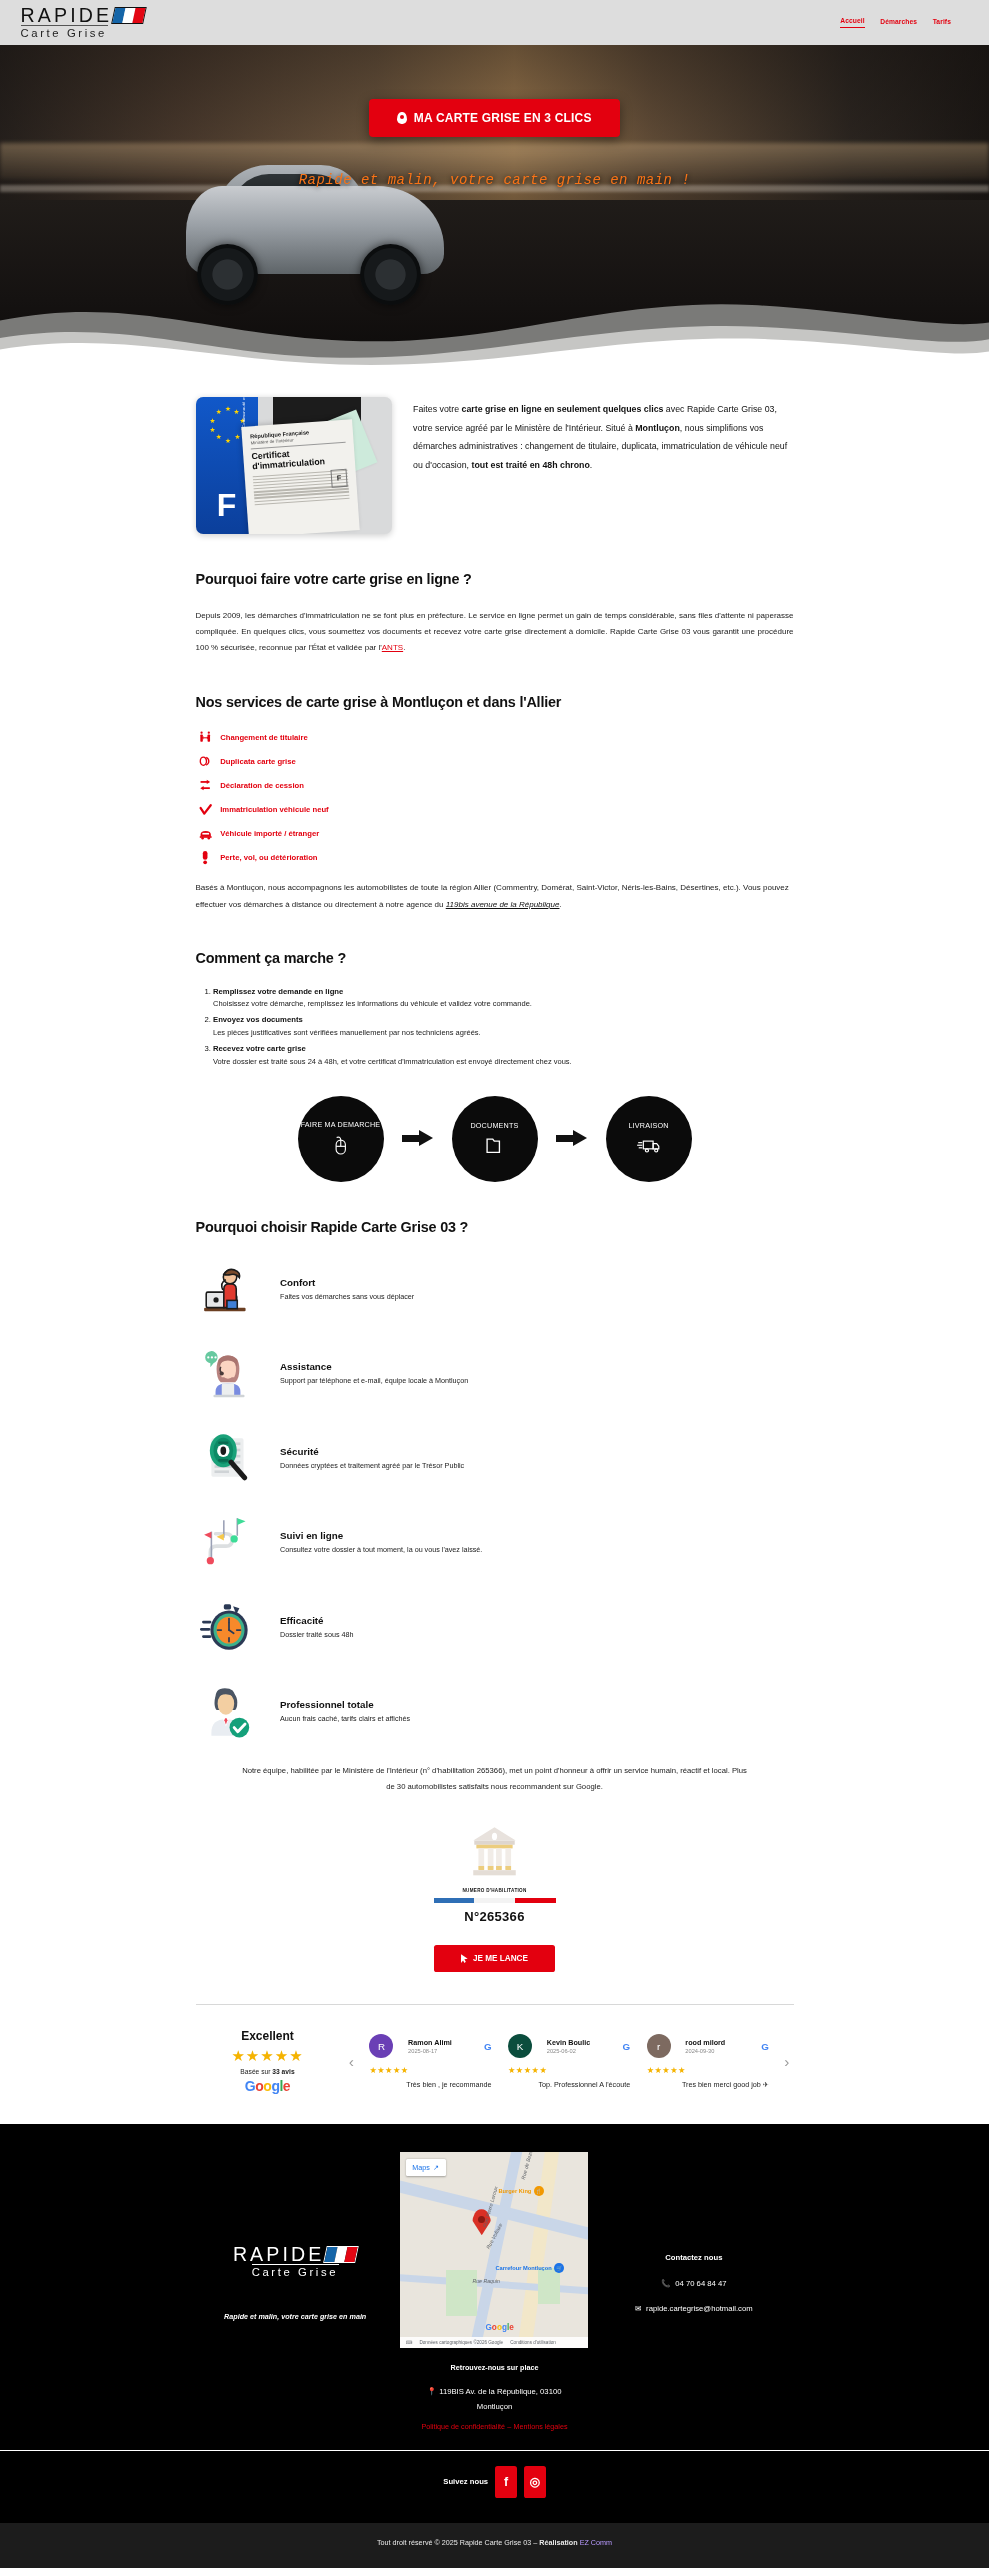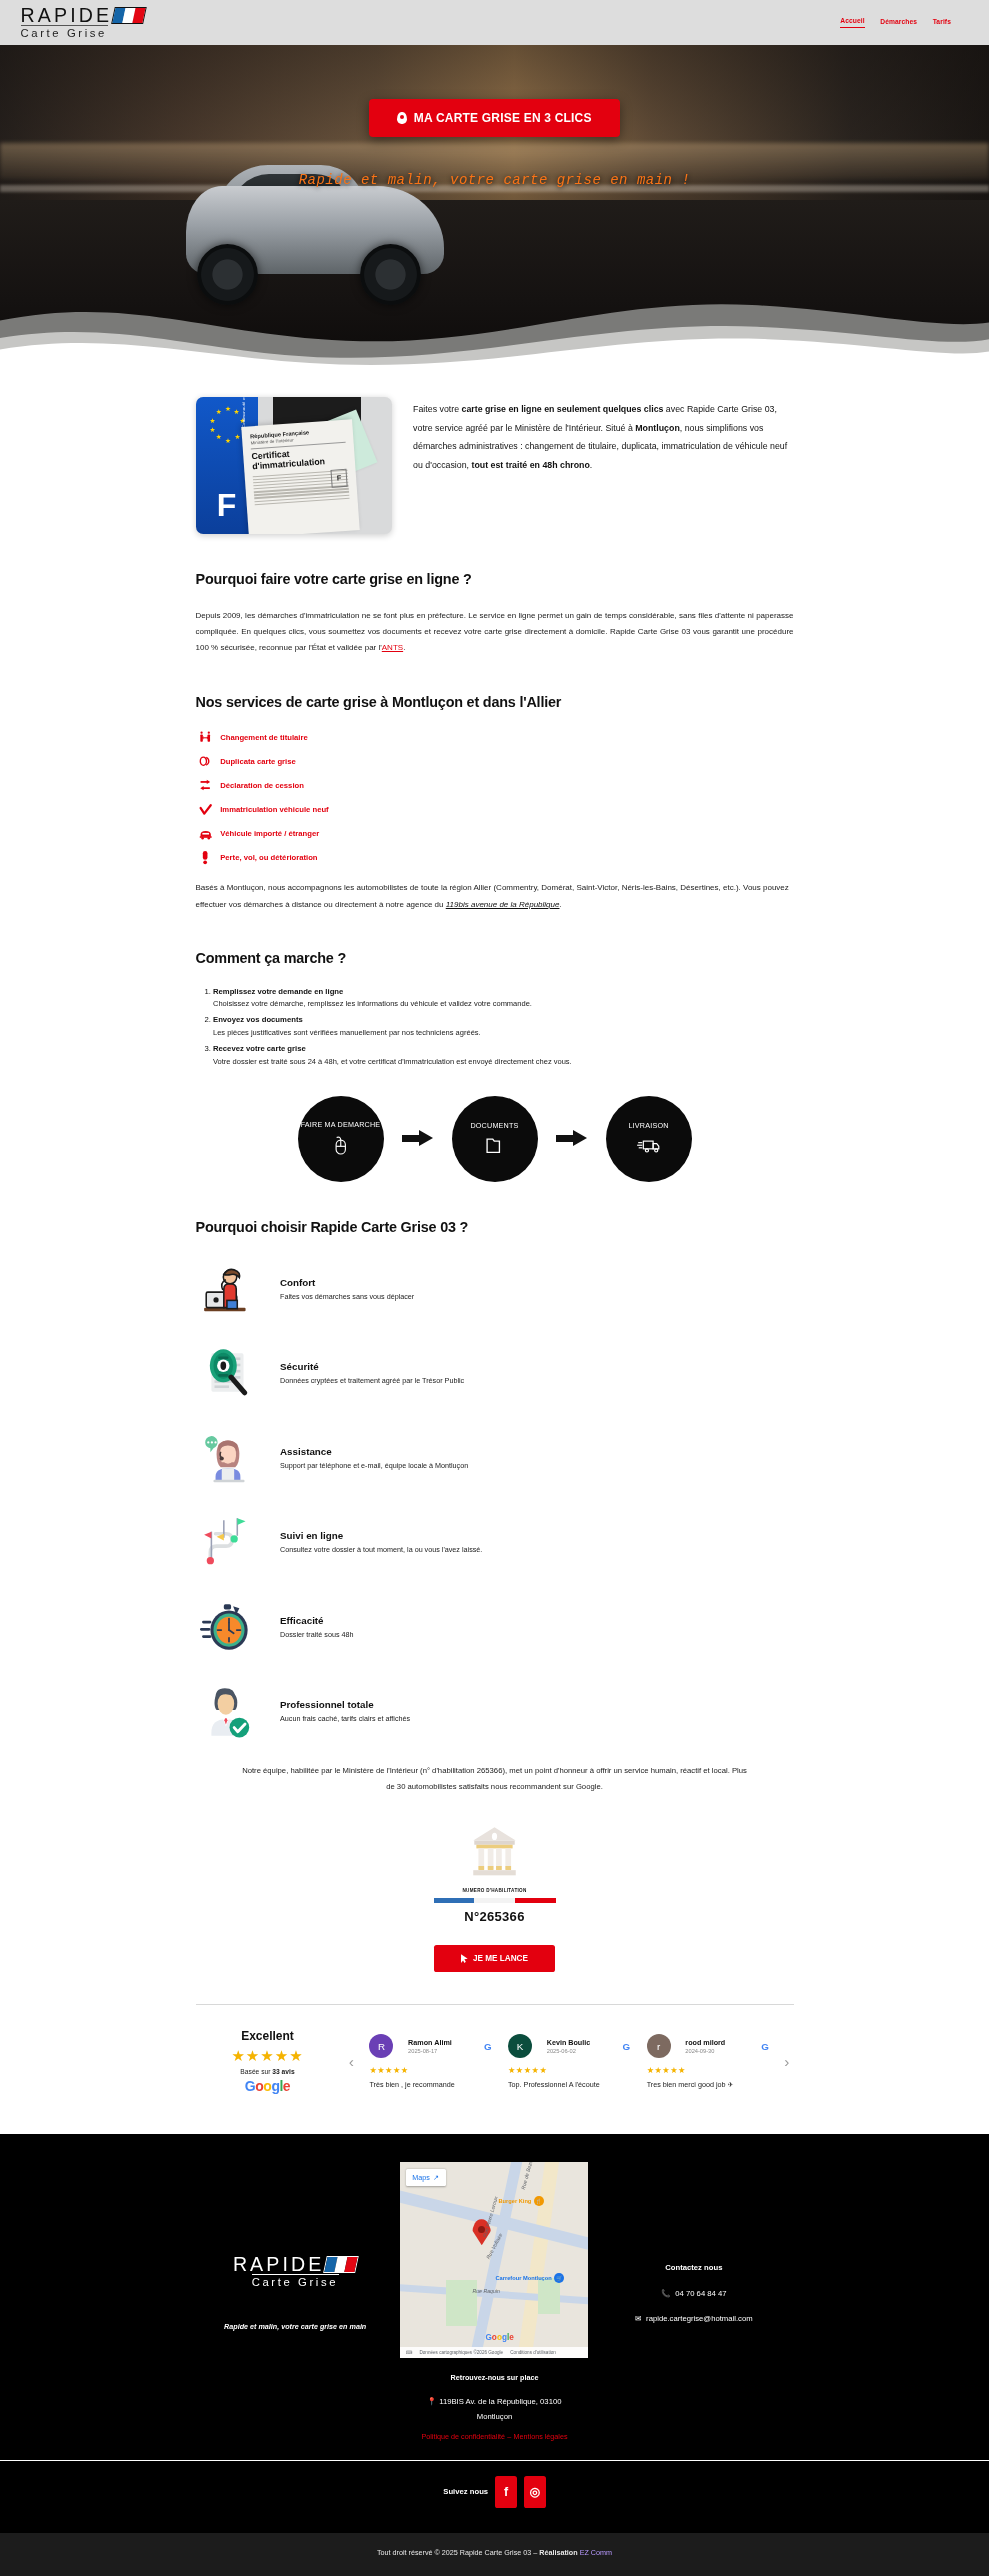--- a/index.html
+++ b/index.html
@@ -230,42 +230,42 @@
   .habil-bar i{ flex:1; } .habil-bar .b{background:#2f6fb6;} .habil-bar .w{background:#f3f3f3;} .habil-bar .r{background:#e3000f;}
   .habil-num{ font-size:13px; font-weight:700; color:#111; letter-spacing:0.3px; }
   .habil-btn{
     margin:21.6px auto 0; display:inline-flex; align-items:center; gap:5.2px;
     background:#e3000f; color:#fff; border:none; cursor:pointer; font-weight:700;
     font-size:8.2px; padding:8.8px 27px; border-radius:2.6px;
   }
   .habil-btn .cursor{ width:6.7px; height:8.8px; background:#fff; clip-path:polygon(0 0,0 100%,30% 72%,52% 100%,72% 86%,50% 58%,100% 52%); }
 
   
-  .reviews-wrap{ border-top:0.5px solid #d8d8d8; margin-top:32px; padding:24px 0 40px; display:flex; align-items:center; gap:5.2px; }
+  .reviews-wrap{ border-top:0.5px solid #d8d8d8; margin-top:32px; padding:24px 0 30px; display:flex; align-items:center; gap:5.2px; }
   .rev-summary{ width:144px; flex:0 0 144px; text-align:center; }
   .rev-summary .hd{ font-size:12px; font-weight:700; color:#111; }
   .rev-stars-big{ font-size:15px; color:#f5b301; letter-spacing:1px; margin:4.1px 0 3.1px; }
   .rev-based{ font-size:6.7px; color:#222; }
   .rev-based b{ font-weight:700; }
   .g-logo{ margin-top:3.1px; font-size:14px; font-weight:700; letter-spacing:-0.5px; }
   .g-logo .b{color:#4285F4}.g-logo .r{color:#EA4335}.g-logo .y{color:#FBBC05}.g-logo .g{color:#34A853}
   .rev-arrow{ font-size:15.5px; color:#999; cursor:pointer; user-select:none; padding:0 4.1px; }
   .rev-cards{ flex:1; display:flex; gap:4.1px; }
   .rev-card{ flex:1; padding:0 6.2px; }
   .rev-head{ display:flex; align-items:center; gap:5.7px; }
   .rev-av{
     width:24px; height:24px; border-radius:50%; color:#fff; font-size:9.8px;
     display:flex; align-items:center; justify-content:center; flex:0 0 24px;
   }
   .rev-meta{ flex:1;margin-left:9px; }
   .rev-name{ font-size:7.2px; font-weight:700; color:#111; }
   .rev-date{ font-size:5.7px; color:#8a8a8a; margin-top:1px; }
   .rev-g{ font-size:9.8px; font-weight:700; }
   .rev-stars{ color:#f5b301; font-size:8.2px; letter-spacing:0.5px; margin:6.7px 0 5.2px; }
-  .rev-text{ font-size:7.2px; color:#222; }
+  .rev-text{ font-size:7.2px; color:#222;text-align:right; }
 
   
   .site-footer{ background:#000; color:#fff; padding:28px 0 0; }
   .foot-grid{ display:flex; align-items:center; }
   .foot-col{ flex:1; display:flex; flex-direction:column; align-items:center; }
   .foot-logo-rapide{ font-size:19.6px; letter-spacing:3.1px; color:#fff; line-height:.95; }
   .foot-logo-sub{ font-size:11.3px; letter-spacing:2.6px; color:#fff; border-top:0.8px solid #fff; padding-top:1px; width:87px; margin-top:1px; }
   .foot-tag{ font-style:italic; font-weight:700; font-size:7.2px; margin-top:34px; }
   .map{
     width:188px; height:196px; background:#e9e5dd; position:relative; overflow:hidden;
@@ -575,20 +575,44 @@
         <path d="M46 92 L46 56 q0-10 12-10 q12 0 12 10 l0 36 Z" fill="#e03a2f" stroke="#1b1b1b" stroke-width="3"></path>
         <rect x="52" y="78" width="20" height="16" fill="#3f7fd6" stroke="#1b1b1b" stroke-width="3"></rect>
         <circle cx="58" cy="33" r="13" fill="#f4c39b" stroke="#1b1b1b" stroke-width="3"></circle>
         <path d="M46 28 q10-16 26-6 q6 4 4 12 q-6-8-16-6 q-8 2-14 0Z" fill="#7a4a2b" stroke="#1b1b1b" stroke-width="3"></path>
         <path d="M44 58 q-6 -14 6 -20" fill="none" stroke="#1b1b1b" stroke-width="3"></path>
       </svg>
     </span>
     <div>
       <h4>Confort</h4>
       <p>Faites vos démarches sans vous déplacer</p>
+    </div>
+  </div>
+
+  <div class="feat">
+    <span class="feat-ico">
+      <svg width="58" height="58" viewBox="0 0 112 112">
+        <path d="M10 26 a12 12 0 1 1 16 11 l-6 8 l0 -8 a12 12 0 0 1 -10 -11Z" fill="#67c9a0"></path>
+        <circle cx="16" cy="26" r="2.2" fill="#fff"></circle>
+          <circle cx="23" cy="26" r="2.2" fill="#fff"></circle>
+          <circle cx="30" cy="26" r="2.2" fill="#fff"></circle>
+        <path d="M32 48 q0-26 22-26 q22 0 22 26 q0 20 -8 26 l-28 0 q-8-6 -8-26Z" fill="#b8837f"></path>
+        <ellipse cx="54" cy="48" rx="14" ry="19" fill="#fbd5c2"></ellipse>
+        <path d="M40 36 q14-14 28 0 q4 18 -2 28 l-24 0 q-6-10 -2-28Z" fill="#fbd5c2"></path>
+        <path d="M36 30 q18-16 36 0 q2 10 -2 14 q-2-12 -16-12 q-14 0-16 12 q-4-4 -2-14Z" fill="#a9746f"></path>
+        <path d="M40 44 q-3 8 2 12" fill="none" stroke="#4a3b3a" stroke-width="3"></path>
+        <circle cx="42" cy="57" r="4" fill="#4a3b3a"></circle>
+        <path d="M30 92 q0-16 24-16 q24 0 24 16 l0 8 l-48 0Z" fill="#7a8ce0"></path>
+        <rect x="42" y="76" width="24" height="26" rx="3" fill="#eceeef"></rect>
+        <rect x="26" y="98" width="60" height="5" rx="2" fill="#cfd3d6"></rect>
+      </svg>
+    </span>
+    <div>
+      <h4>Assistance</h4>
+      <p>Support par téléphone et e-mail, équipe locale à Montluçon</p>
     </div>
   </div>
 
   <div class="feat">
     <span class="feat-ico">
       <svg width="58" height="58" viewBox="0 0 112 112">
         <rect x="22" y="18" width="62" height="74" rx="3" fill="#eceeef"></rect>
         <g fill="#cfd3d6">
           <rect x="62" y="26" width="16" height="5"></rect>
             <rect x="62" y="38" width="16" height="5"></rect>
@@ -602,44 +626,20 @@
         <ellipse cx="45" cy="42" rx="12" ry="12" fill="#fff"></ellipse>
         <ellipse cx="45" cy="42" rx="5.5" ry="8" fill="#1b1b1b"></ellipse>
         <rect x="35" y="24" width="20" height="5" rx="2.5" fill="#0a6a50"></rect>
         <rect x="35" y="58" width="20" height="5" rx="2.5" fill="#0a6a50"></rect>
         <path d="M60 64 L86 94" stroke="#1b1b1b" stroke-width="10" stroke-linecap="round"></path>
       </svg>
     </span>
     <div>
       <h4>Sécurité</h4>
       <p>Données cryptées et traitement agréé par le Trésor Public</p>
-    </div>
-  </div>
-
-  <div class="feat">
-    <span class="feat-ico">
-      <svg width="58" height="58" viewBox="0 0 112 112">
-        <path d="M10 26 a12 12 0 1 1 16 11 l-6 8 l0 -8 a12 12 0 0 1 -10 -11Z" fill="#67c9a0"></path>
-        <circle cx="16" cy="26" r="2.2" fill="#fff"></circle>
-          <circle cx="23" cy="26" r="2.2" fill="#fff"></circle>
-          <circle cx="30" cy="26" r="2.2" fill="#fff"></circle>
-        <path d="M32 48 q0-26 22-26 q22 0 22 26 q0 20 -8 26 l-28 0 q-8-6 -8-26Z" fill="#b8837f"></path>
-        <ellipse cx="54" cy="48" rx="14" ry="19" fill="#fbd5c2"></ellipse>
-        <path d="M40 36 q14-14 28 0 q4 18 -2 28 l-24 0 q-6-10 -2-28Z" fill="#fbd5c2"></path>
-        <path d="M36 30 q18-16 36 0 q2 10 -2 14 q-2-12 -16-12 q-14 0-16 12 q-4-4 -2-14Z" fill="#a9746f"></path>
-        <path d="M40 44 q-3 8 2 12" fill="none" stroke="#4a3b3a" stroke-width="3"></path>
-        <circle cx="42" cy="57" r="4" fill="#4a3b3a"></circle>
-        <path d="M30 92 q0-16 24-16 q24 0 24 16 l0 8 l-48 0Z" fill="#7a8ce0"></path>
-        <rect x="42" y="76" width="24" height="26" rx="3" fill="#eceeef"></rect>
-        <rect x="26" y="98" width="60" height="5" rx="2" fill="#cfd3d6"></rect>
-      </svg>
-    </span>
-    <div>
-      <h4>Assistance</h4>
-      <p>Support par téléphone et e-mail, équipe locale à Montluçon</p>
     </div>
   </div>
 
   <div class="feat">
     <span class="feat-ico">
       <svg width="58" height="58" viewBox="0 0 112 112" fill="none">
         <path d="M20 92 L20 76 q0-12 12-12 l18 0 q12 0 12-12 q0-12 -12-12 l-20 0" stroke="#dcdfe1" stroke-width="7" stroke-linecap="round"></path>
         <line x1="46" y1="14" x2="46" y2="48" stroke="#9aa0b5" stroke-width="3"></line>
         <line x1="72" y1="10" x2="72" y2="44" stroke="#9aa0b5" stroke-width="3"></line>
         <line x1="22" y1="36" x2="22" y2="92" stroke="#9aa0b5" stroke-width="3"></line>

